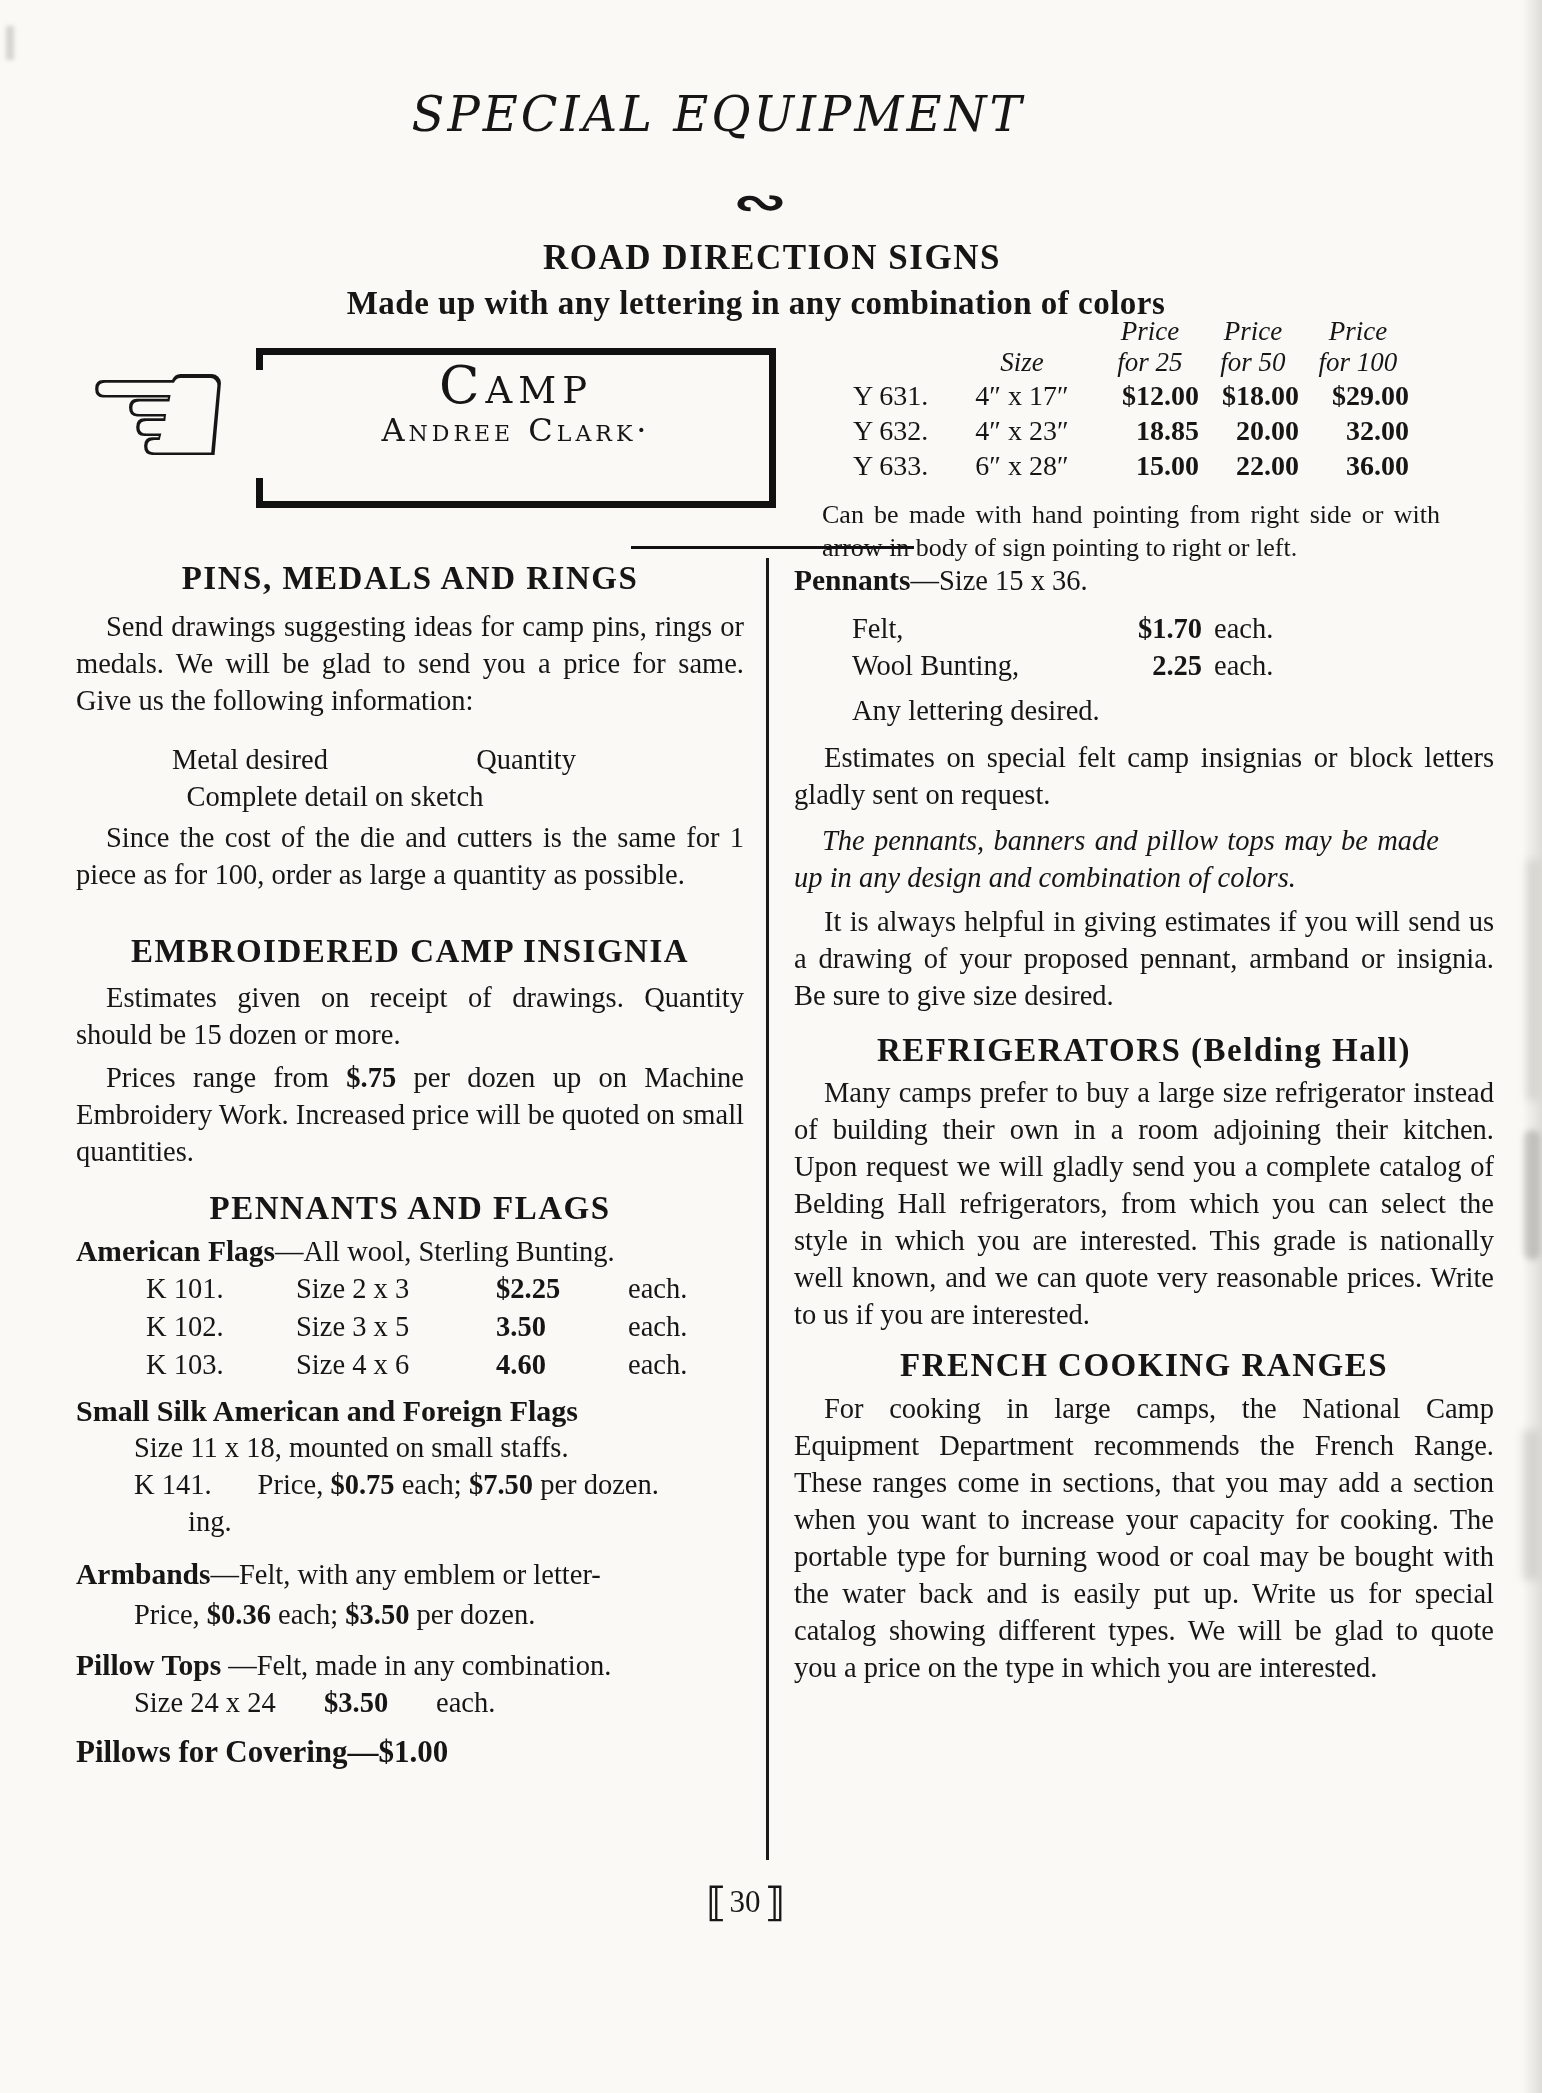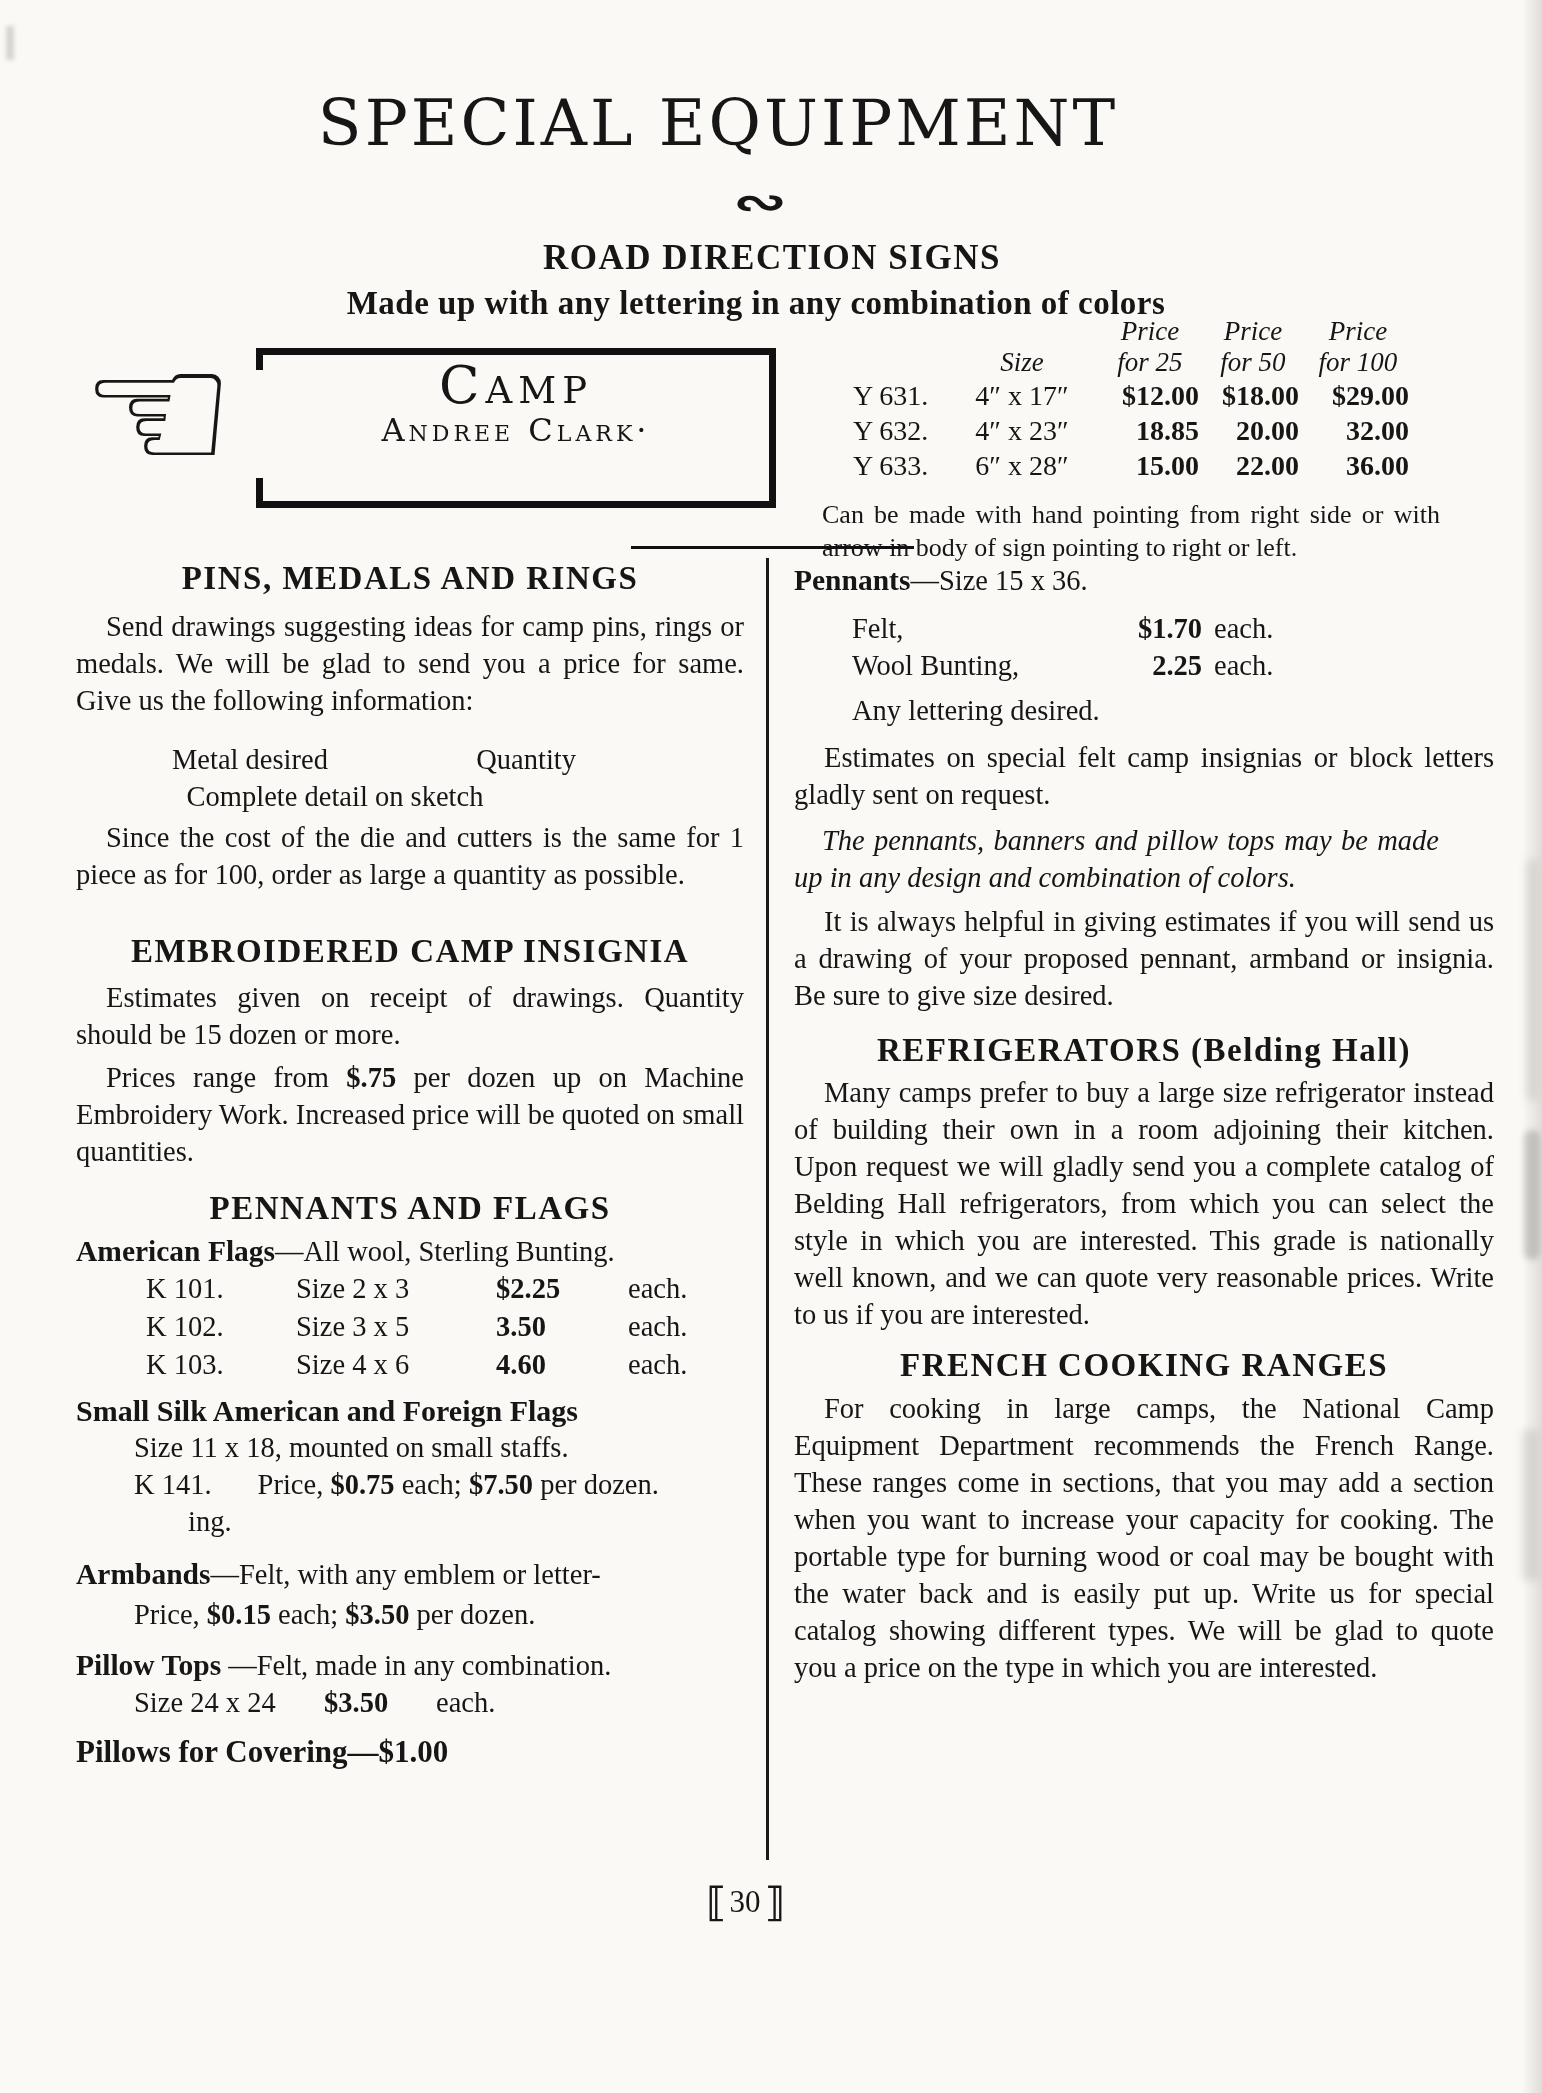--- a/index.html
+++ b/index.html
@@ -8,21 +8,21 @@
     background:#faf9f5;color:#161616;
     font-family:"Liberation Serif","DejaVu Serif",serif;
   }
   .abs{position:absolute;}
   .cx{transform:translateX(-50%);}
   .nw{white-space:nowrap;}
   .b{font-weight:700;}
 
   
   .title{top:86px;left:718px;font-family:"DejaVu Serif","Liberation Serif",serif;
-         font-size:64px;letter-spacing:3px;font-weight:500;}
+         font-size:48px;letter-spacing:3px;font-weight:500;font-style:italic;}
   .ornament{top:176px;left:760px;font-family:"DejaVu Sans",sans-serif;font-size:44px;
             font-weight:700;transform:translateX(-50%) scaleX(1.45);}
   .road-heading{top:238px;left:772px;font-size:35px;font-weight:700;letter-spacing:1.5px;}
   .road-sub{top:285px;left:756px;font-size:33px;font-weight:700;letter-spacing:.5px;}
 
   
   .sign{top:340px;left:86px;width:690px;height:168px;}
   .board{position:absolute;left:170px;top:8px;width:506px;height:146px;
          border:7px solid #111;text-align:center;}
   .board .l1{margin-top:2px;font-family:"DejaVu Serif",serif;font-size:53px;line-height:1.05;
@@ -181,21 +181,21 @@
       <span class="pr">4.60</span>
       <span class="un">each.</span>
     </div>
 
     <div class="subhead" style="margin-top:8px">Small Silk American and Foreign Flags</div>
     <div class="line pad58">Size 11 x 18, mounted on small staffs.</div>
     <div class="line pad58"><span class="codegap">K 141.</span><span>Price, </span><span class="b">$0.75</span><span> each; </span><span class="b">$7.50</span><span> per dozen.</span></div>
 
     <div class="line pad112">ing.</div>
     <div class="line" style="margin-top:16px"><span class="lead">Armbands</span><span>—Felt, with any emblem or letter-</span></div>
-    <div class="line pad58" style="margin-top:3px"><span>Price, </span><span class="b">$0.15</span><span> each; </span><span class="b">$3.50</span><span> per dozen.</span></div>
+    <div class="line pad58" style="margin-top:3px"><span>Price, </span><span class="b">$0.36</span><span> each; </span><span class="b">$3.50</span><span> per dozen.</span></div>
 
     <div class="line" style="margin-top:14px"><span class="lead">Pillow Tops</span><span> —Felt, made in any combination.</span></div>
     <div class="szrow">
       <span>Size 24 x 24</span>
       <span class="pr">$3.50</span>
       <span class="un">each.</span>
     </div>
 
     <div class="line lead" style="margin-top:12px;font-size:31px">Pillows for Covering—$1.00</div>
   </div>

